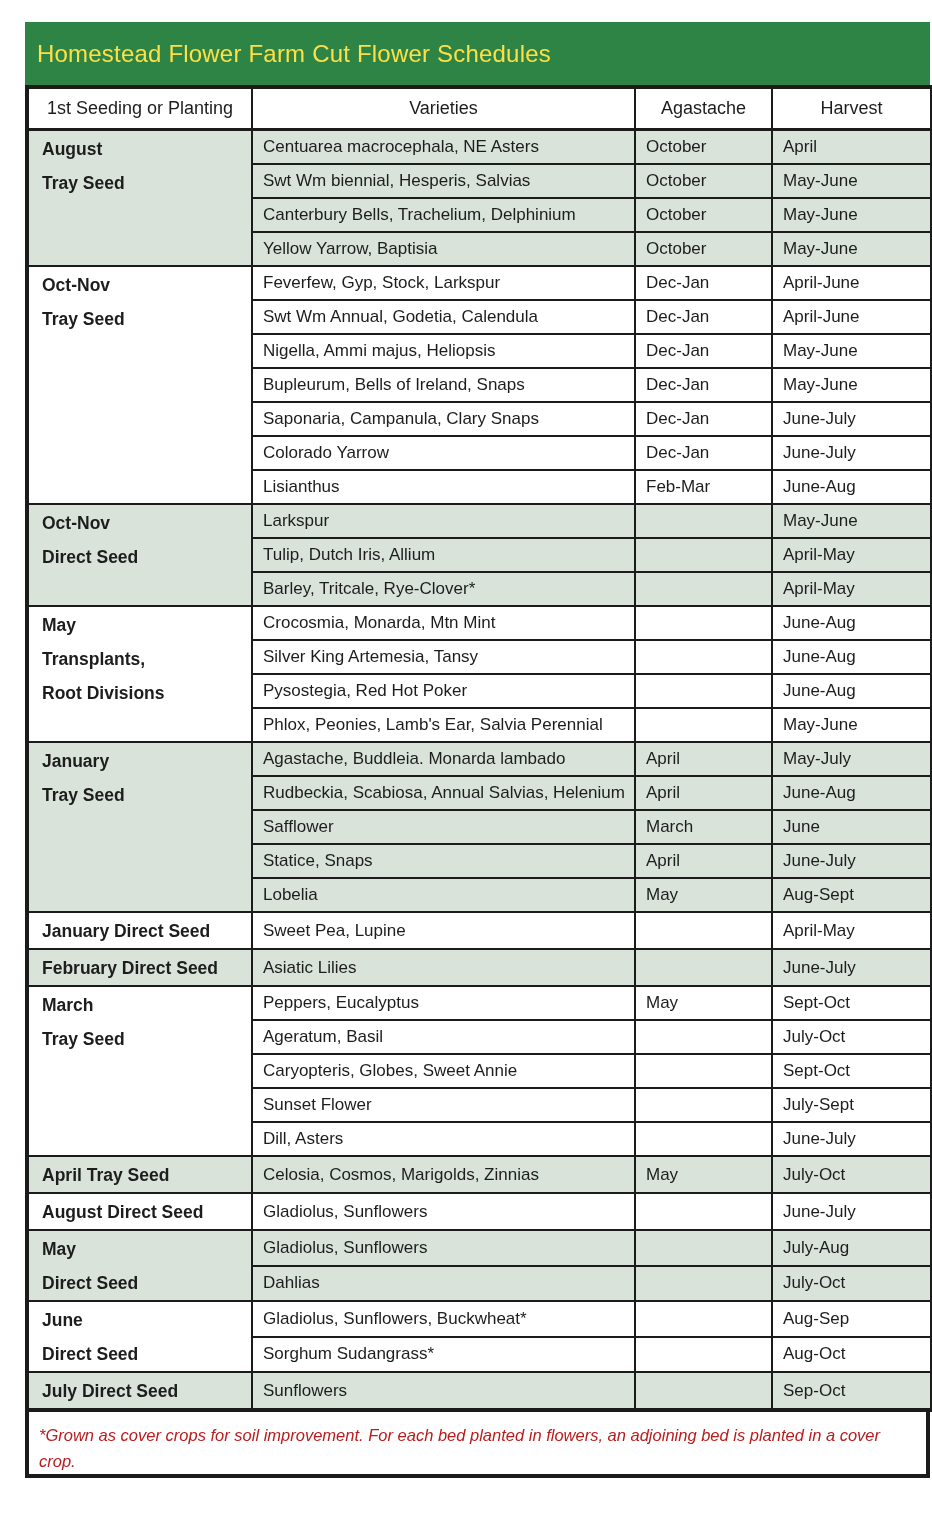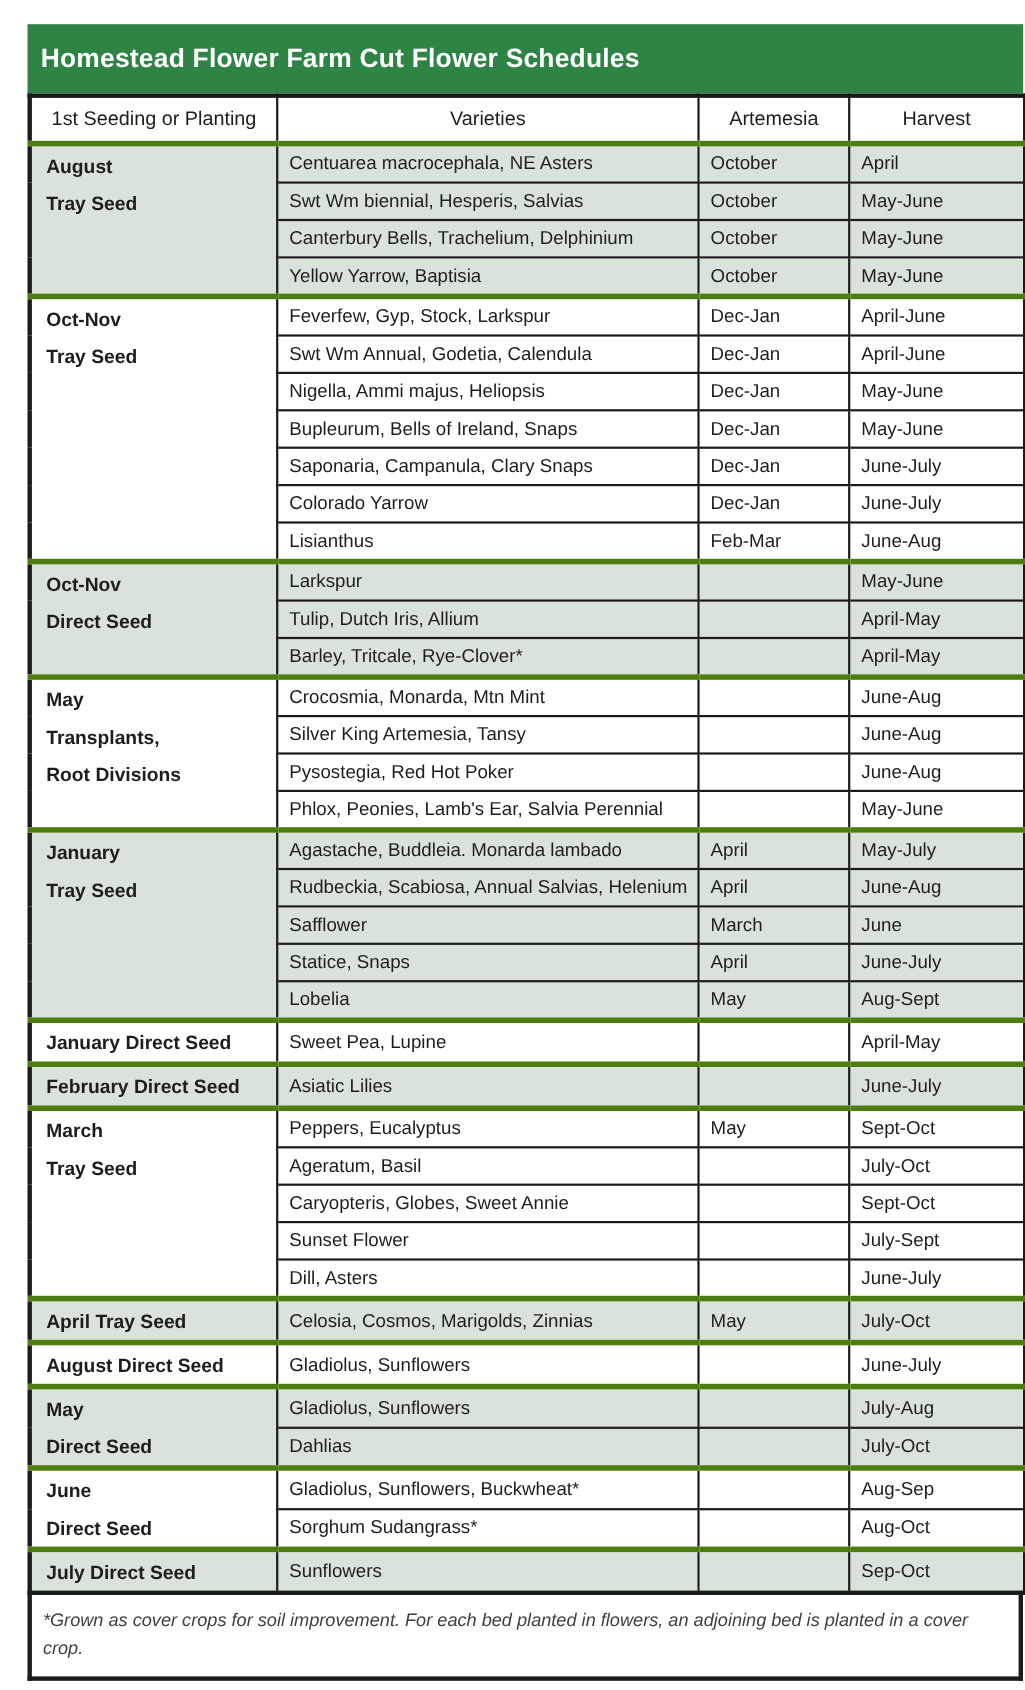--- a/index.html
+++ b/index.html
@@ -16,22 +16,22 @@
   }
   .title-band{
     height:63px;
     background:#2e8444;
     display:flex;
     align-items:center;
     padding-left:12px;
     box-sizing:border-box;
   }
   .title-band .title{
-    color:#ffffff;
-    font-weight:bold;
+    color:#fde047;
+    font-weight:normal;
     font-size:24px;
     letter-spacing:.2px;
   }
   table.sched{
     border-collapse:collapse;
     table-layout:fixed;
     width:905px;
     border:4px solid #1b1b1b;
   }
   col.c-seed{width:225px;}
@@ -51,41 +51,41 @@
   .sched td{
     border:2px solid #1b1b1b;
     height:32px;
     font-size:17px;
     padding:0 10px;
     background:#ffffff;
     overflow:hidden;
     white-space:nowrap;
   }
   .sched tr.tint td{background:#d9e3da;}
-  .sched tr.group-start td{border-top:5px solid #4d7c0f;}
+  .sched tr.group-start td{border-top:2px solid #4d7c0f;}
   .sched td.seed-cell{
     vertical-align:top;
     font-weight:bold;
     font-size:17.5px;
     padding:1px 6px 0 13px;
   }
   .seed-line{
     line-height:34px;
     height:34px;
     white-space:nowrap;
   }
   .footnote{
     border:4px solid #1b1b1b;
     border-top:0;
     background:#ffffff;
     box-sizing:border-box;
-    padding:11px 14px 12px 10px;
+    padding:11px 14px 0 10px;
     font-style:italic;
     font-size:16.5px;
-    color:#404040;
+    color:#b91c1c;
     line-height:1.55;
   }
   .footnote .fn-line2{padding-left:14px;}
 </style>
 </head>
 <body>
 
 <div class="doc">
 
   <div class="title-band">
@@ -96,21 +96,21 @@
     <colgroup>
       <col class="c-seed">
         <col class="c-var">
         <col class="c-trans">
         <col class="c-harv">
     </colgroup>
     <thead>
       <tr>
         <th>1st Seeding or  Planting</th>
         <th>Varieties</th>
-        <th>Artemesia</th>
+        <th>Agastache</th>
         <th>Harvest</th>
       </tr>
     </thead>
     <tbody>
         <tr class="tint group-start">
           <td class="seed-cell" rowspan="4">
             <div class="seed-line">August</div>
             <div class="seed-line">Tray Seed</div>
           </td>
           <td>Centuarea macrocephala, NE Asters</td>

